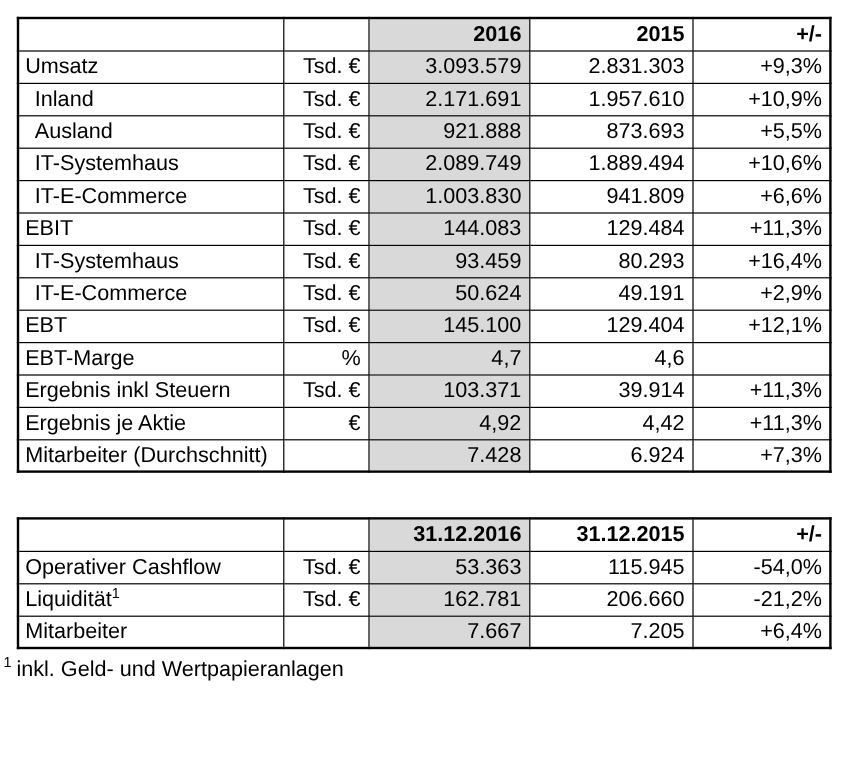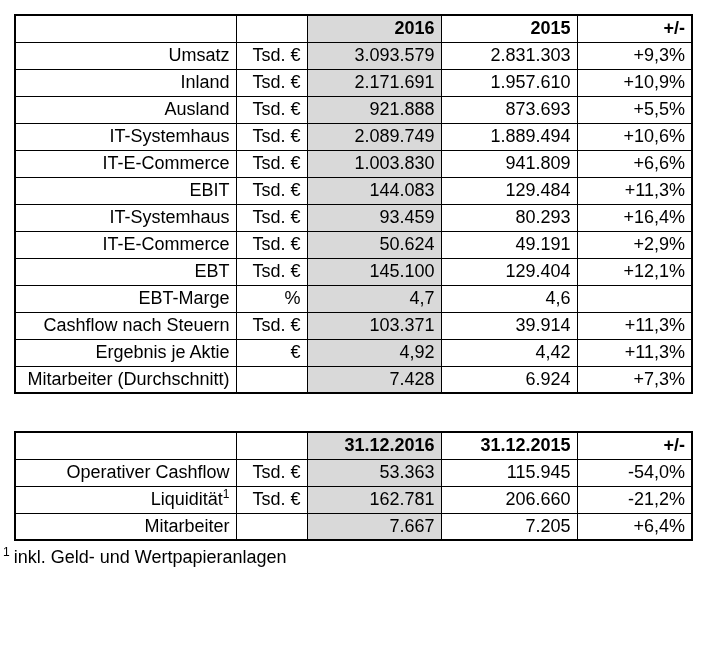--- a/index.html
+++ b/index.html
@@ -30,21 +30,21 @@
     vertical-align: middle;
   }
   .kpi th { font-weight: bold; text-align: right; padding-left: 24px; }
 
   .c0 { width: 221px; }
   .c1 { width: 71px; }
   .c2 { width: 134px; }
   .c3 { width: 136px; }
   .c4 { width: 115px; }
 
-  td.label  { text-align: right; padding-left: 5px; }
+  td.label  { text-align: left; padding-left: 5px; }
   td.indent { padding-left: 13px; }
   td.unit, td.num { text-align: right; }
   .gray { background: #d9d9d9; }
 
   td sup, .footnote sup {
     font-size: 12px;
     line-height: 0;
   }
 
   .footnote {
@@ -133,21 +133,21 @@
           <td class="num">+12,1%</td>
         </tr>
         <tr>
           <td class="label">EBT-Marge</td>
           <td class="unit">%</td>
           <td class="num gray">4,7</td>
           <td class="num">4,6</td>
           <td class="num"></td>
         </tr>
         <tr>
-          <td class="label">Cashflow nach Steuern</td>
+          <td class="label">Ergebnis inkl Steuern</td>
           <td class="unit">Tsd. €</td>
           <td class="num gray">103.371</td>
           <td class="num">39.914</td>
           <td class="num">+11,3%</td>
         </tr>
         <tr>
           <td class="label">Ergebnis je Aktie</td>
           <td class="unit">€</td>
           <td class="num gray">4,92</td>
           <td class="num">4,42</td>

